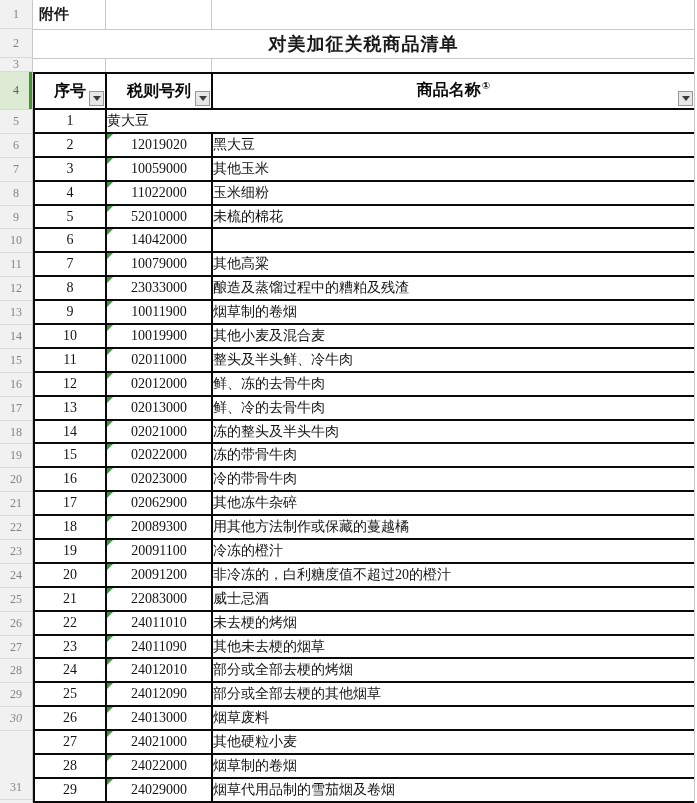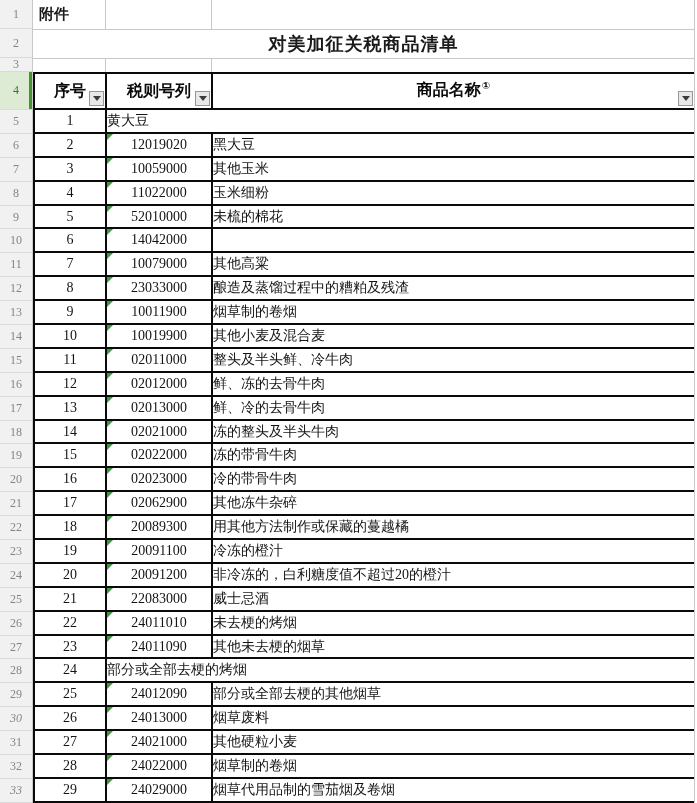--- a/index.html
+++ b/index.html
@@ -74,21 +74,21 @@
       <div class="rn" style="height: 23.8966px;">21</div>
       <div class="rn" style="height: 23.8966px;">22</div>
       <div class="rn" style="height: 23.8966px;">23</div>
       <div class="rn" style="height: 23.8966px;">24</div>
       <div class="rn" style="height: 23.8966px;">25</div>
       <div class="rn" style="height: 23.8966px;">26</div>
       <div class="rn" style="height: 23.8966px;">27</div>
       <div class="rn" style="height: 23.8966px;">28</div>
       <div class="rn" style="height: 23.8966px;">29</div>
       <div class="rn" style="height: 23.8966px; font-style: italic;">30</div>
-      <div class="rn" style="height: 23.8966px;">31</div>
+      <div class="rn" style="height: 23.8966px; margin-top: 45px;">31</div>
       <div class="rn" style="height: 23.8966px;">32</div>
       <div class="rn" style="height: 23.8966px; font-style: italic;">33</div>
     </div>
 
   <div>
     <div class="gl" style="left:33px;top:29px;width:661px;height:1px;"></div>
     <div class="gl" style="left:33px;top:58px;width:661px;height:1px;"></div>
     <div class="gl" style="left:105px;top:0;width:1px;height:29px;"></div>
     <div class="gl" style="left:211px;top:0;width:1px;height:29px;"></div>
     <div class="gl" style="left:105px;top:58px;width:1px;height:14px;"></div>
@@ -228,20 +228,21 @@
         <div class="dcell c2">24011010<span class="tri"></span></div>
         <div class="dcell c3">未去梗的烤烟</div>
       </div>
       <div class="drow">
         <div class="dcell c1">23</div>
         <div class="dcell c2">24011090<span class="tri"></span></div>
         <div class="dcell c3">其他未去梗的烟草</div>
       </div>
       <div class="drow">
         <div class="dcell c1">24</div>
+        <div class="dcell c2">24012010<span class="tri"></span></div>
         <div class="dcell c3">部分或全部去梗的烤烟</div>
       </div>
       <div class="drow">
         <div class="dcell c1">25</div>
         <div class="dcell c2">24012090<span class="tri"></span></div>
         <div class="dcell c3">部分或全部去梗的其他烟草</div>
       </div>
       <div class="drow">
         <div class="dcell c1">26</div>
         <div class="dcell c2">24013000<span class="tri"></span></div>

